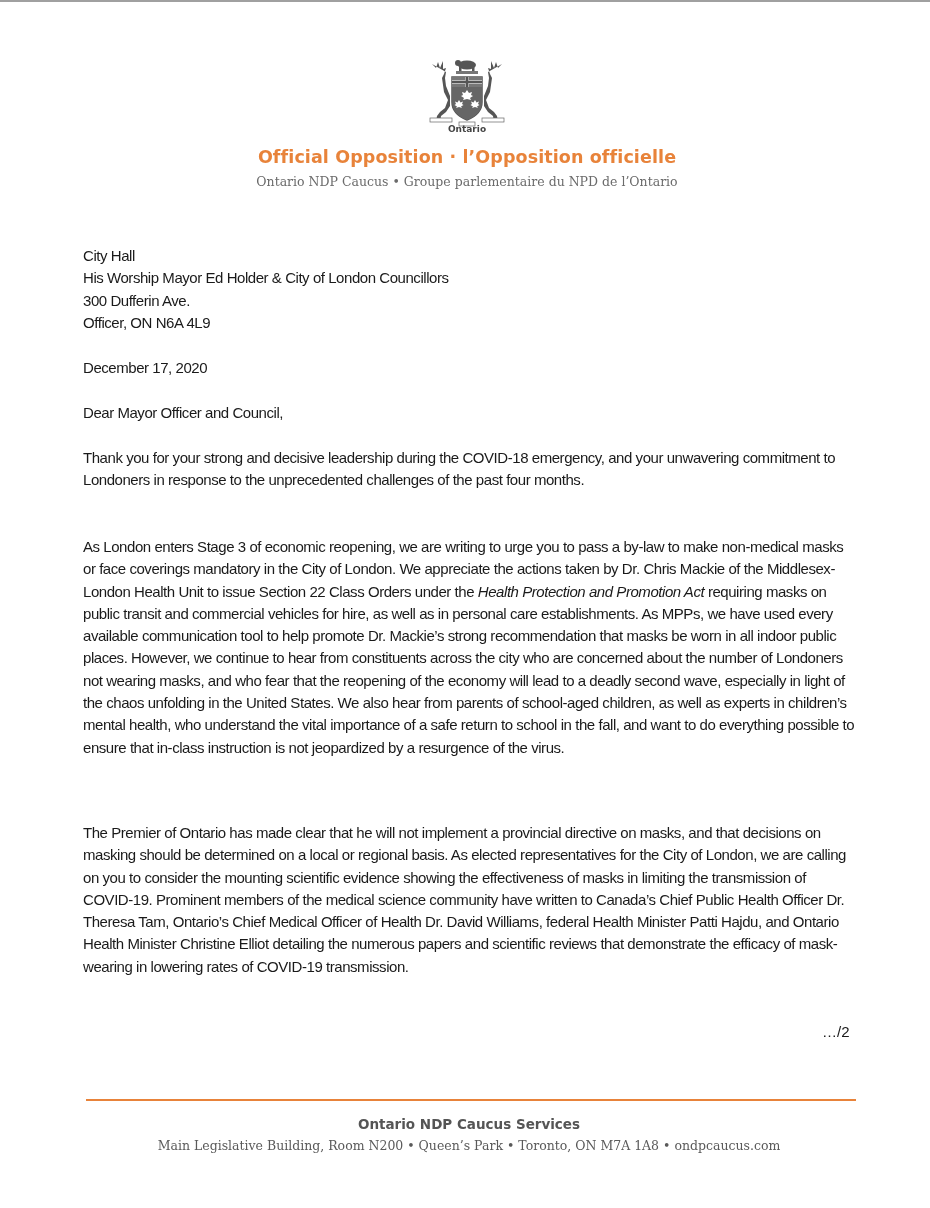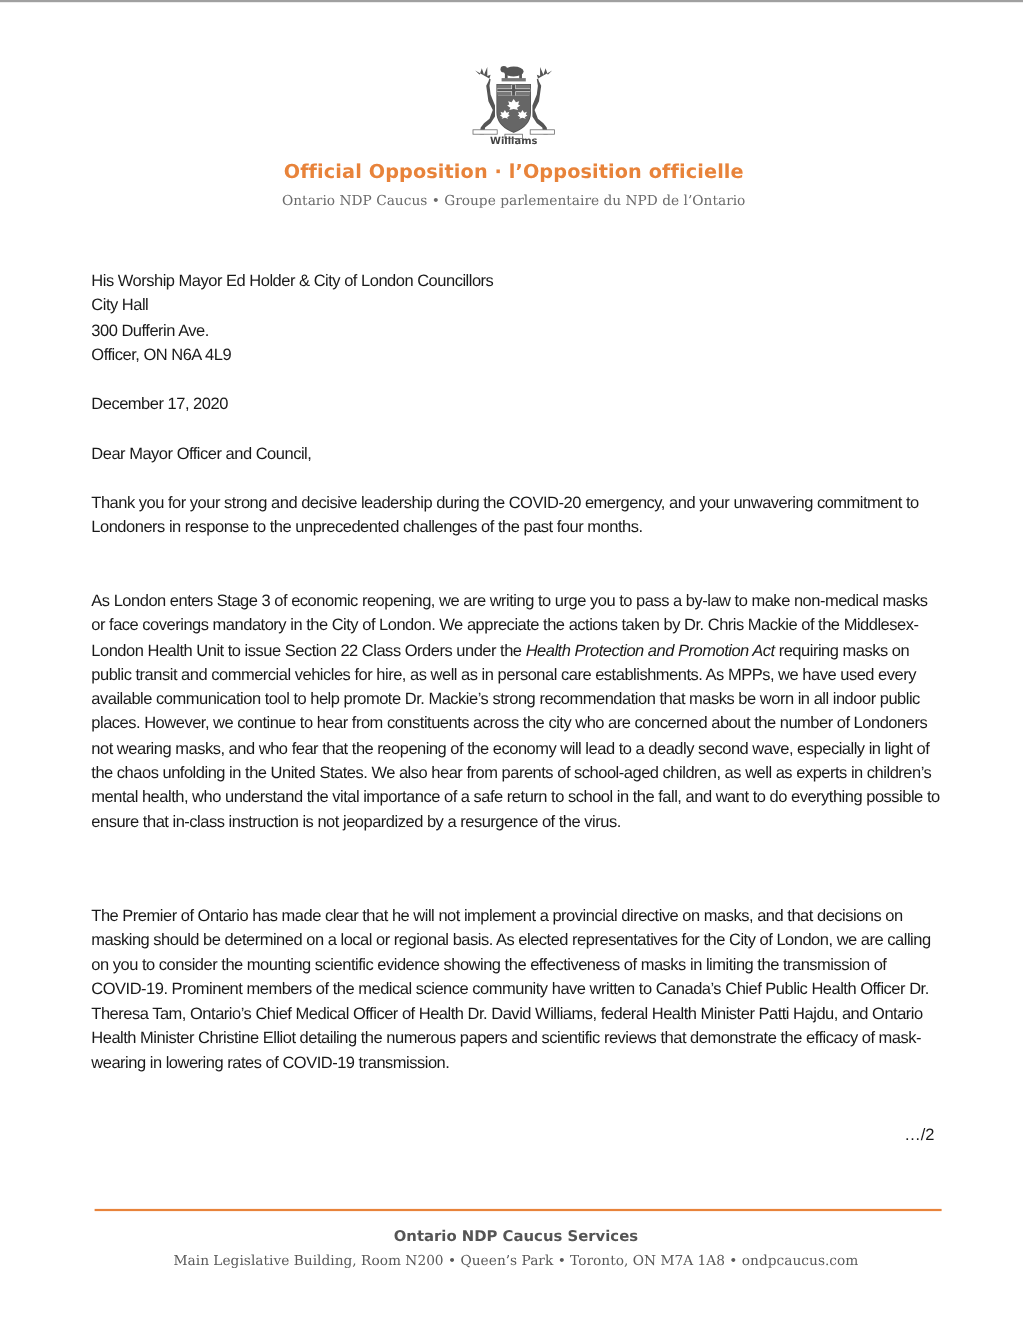--- a/index.html
+++ b/index.html
@@ -75,39 +75,39 @@
     <g fill="#fff">
       <path d="M39 34 l2 3 l3 -1 l-1 3 l2 1 l-3 2 l1 2 l-4 -1 l-4 1 l1 -2 l-3 -2 l2 -1 l-1 -3 l3 1 Z"></path>
       <path d="M31 44 l1.5 2.5 l2.5 -1 l-1 2.5 l1.5 1 l-2.5 1.5 l1 1.5 l-3 -1 l-3 1 l1 -1.5 l-2.5 -1.5 l1.5 -1 l-1 -2.5 l2.5 1 Z"></path>
       <path d="M47 44 l1.5 2.5 l2.5 -1 l-1 2.5 l1.5 1 l-2.5 1.5 l1 1.5 l-3 -1 l-3 1 l1 -1.5 l-2.5 -1.5 l1.5 -1 l-1 -2.5 l2.5 1 Z"></path>
     </g>
 
     <rect x="2" y="62" width="22" height="4" fill="#fff" stroke="#666" stroke-width="0.7"></rect>
     <rect x="54" y="62" width="22" height="4" fill="#fff" stroke="#666" stroke-width="0.7"></rect>
     <rect x="31" y="66" width="16" height="4" fill="#fff" stroke="#666" stroke-width="0.7"></rect>
   </svg>
-  <div style="position:absolute;left:0;top:68px;width:78px;text-align:center;font-family:'DejaVu Sans',sans-serif;font-weight:bold;font-size:9px;color:#444;">Williams</div>
+  <div style="position:absolute;left:0;top:68px;width:78px;text-align:center;font-family:'DejaVu Sans',sans-serif;font-weight:bold;font-size:9px;color:#444;">Ontario</div>
 </div>
 
 <div class="header-title">Official Opposition · l’Opposition officielle</div>
 <div class="header-sub">Ontario NDP Caucus •  Groupe parlementaire du NPD de l’Ontario</div>
 
 <div class="body-text addr">
+  <div>City Hall</div>
   <div>His Worship Mayor Ed Holder &amp; City of London Councillors</div>
-  <div>City Hall</div>
   <div>300 Dufferin Ave.</div>
   <div>Officer, ON  N6A 4L9</div>
 </div>
 
 <div class="body-text date">December 17, 2020</div>
 
 <div class="body-text salutation">Dear Mayor Officer and Council,</div>
 
 <div class="body-text p1">
-  <p>Thank you for your strong and decisive leadership during the COVID-20 emergency, and your unwavering commitment to Londoners in response to the unprecedented challenges of the past four months.</p>
+  <p>Thank you for your strong and decisive leadership during the COVID-18 emergency, and your unwavering commitment to Londoners in response to the unprecedented challenges of the past four months.</p>
 </div>
 
 <div class="body-text p2">
   <p><span>As London enters Stage 3 of economic reopening, we are writing to urge you to pass a by-law to make non-medical masks or face coverings mandatory in the City of London. We appreciate the actions taken by Dr. Chris Mackie of the Middlesex-London Health Unit to issue Section 22 Class Orders under the </span><em>Health Protection and Promotion Act</em><span> requiring masks on public transit and commercial vehicles for hire, as well as in personal care establishments. As MPPs, we have used every available communication tool to help promote Dr. Mackie’s strong recommendation that masks be worn in all indoor public places. However, we continue to hear from constituents across the city who are concerned about the number of Londoners not wearing masks, and who fear that the reopening of the economy will lead to a deadly second wave, especially in light of the chaos unfolding in the United States. We also hear from parents of school-aged children, as well as experts in children’s mental health, who understand the vital importance of a safe return to school in the fall, and want to do everything possible to ensure that in-class instruction is not jeopardized by a resurgence of the virus.</span></p>
 </div>
 
 <div class="body-text p3">
   <p>The Premier of Ontario has made clear that he will not implement a provincial directive on masks, and that decisions on masking should be determined on a local or regional basis. As elected representatives for the City of London, we are calling on you to consider the mounting scientific evidence showing the effectiveness of masks in limiting the transmission of COVID-19. Prominent members of the medical science community have written to Canada’s Chief Public Health Officer Dr. Theresa Tam, Ontario’s Chief Medical Officer of Health Dr. David Williams, federal Health Minister Patti Hajdu, and Ontario Health Minister Christine Elliot detailing the numerous papers and scientific reviews that demonstrate the efficacy of mask-wearing in lowering rates of COVID-19 transmission.</p>
 </div>
 

